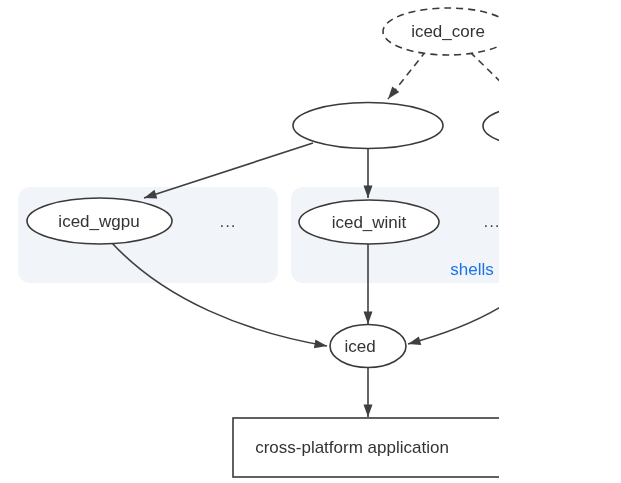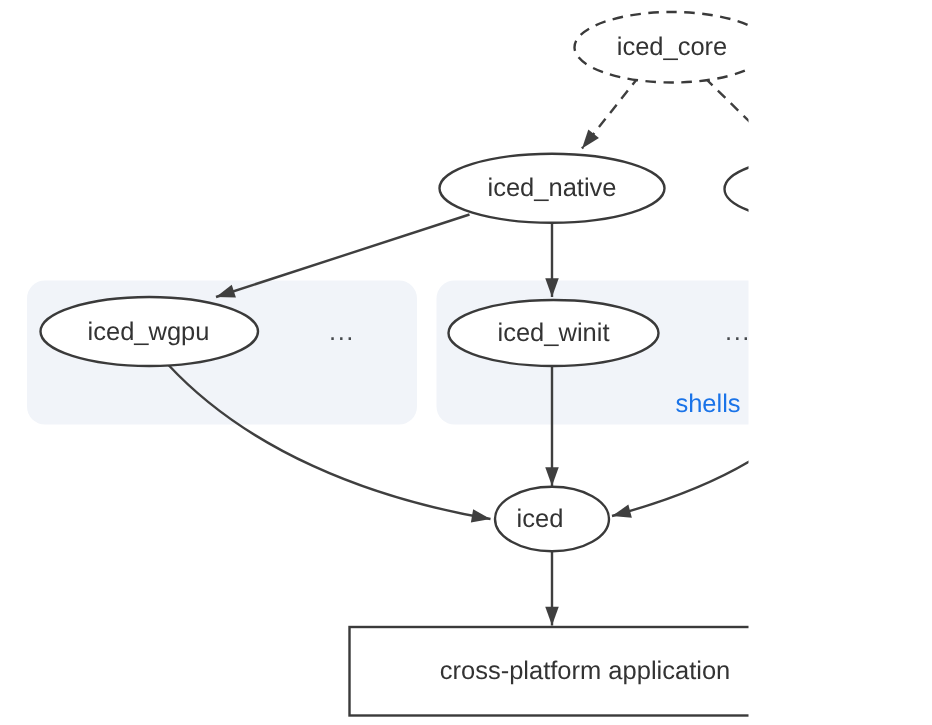--- a/index.html
+++ b/index.html
@@ -59,23 +59,22 @@
     <ellipse cx="448" cy="31.5" rx="65" ry="23.5" fill="#ffffff" stroke="#3a3a3a" stroke-width="1.6" stroke-dasharray="7,5"></ellipse>
     <ellipse cx="368" cy="125.5" rx="75" ry="23" fill="#ffffff" stroke="#3a3a3a" stroke-width="1.6"></ellipse>
     <ellipse cx="550" cy="126" rx="67" ry="22" fill="#ffffff" stroke="#3a3a3a" stroke-width="1.6"></ellipse>
     <ellipse cx="99.5" cy="221" rx="72.5" ry="23" fill="#ffffff" stroke="#3a3a3a" stroke-width="1.6"></ellipse>
     <ellipse cx="369" cy="222" rx="70" ry="22" fill="#ffffff" stroke="#3a3a3a" stroke-width="1.6"></ellipse>
     <ellipse cx="368" cy="346" rx="38" ry="21.5" fill="#ffffff" stroke="#3a3a3a" stroke-width="1.6"></ellipse>
     <rect x="233" y="418" width="273" height="59" fill="#ffffff" stroke="#3a3a3a" stroke-width="1.6"></rect>
   </svg>
 
   <div class="lbl" style="left:448px;top:31px">iced_core</div>
-  <div class="lbl" style="left:368px;top:125px">iced_native</div>
   <div class="lbl" style="left:369px;top:222px">iced_winit</div>
   <div class="lbl" style="left:99px;top:221px">iced_wgpu</div>
   <div class="lbl" style="left:360px;top:346px">iced</div>
-  <div class="lbl" style="left:390px;top:447px">cross-platform application</div>
+  <div class="lbl" style="left:352px;top:447px">cross-platform application</div>
 
   <div class="lbl dots" style="left:228px;top:221px">...</div>
   <div class="lbl dots" style="left:492px;top:221px">...</div>
   <div class="lbl blue" style="left:472px;top:269px">shells</div>
 
 </div>
 
 </body></html>

